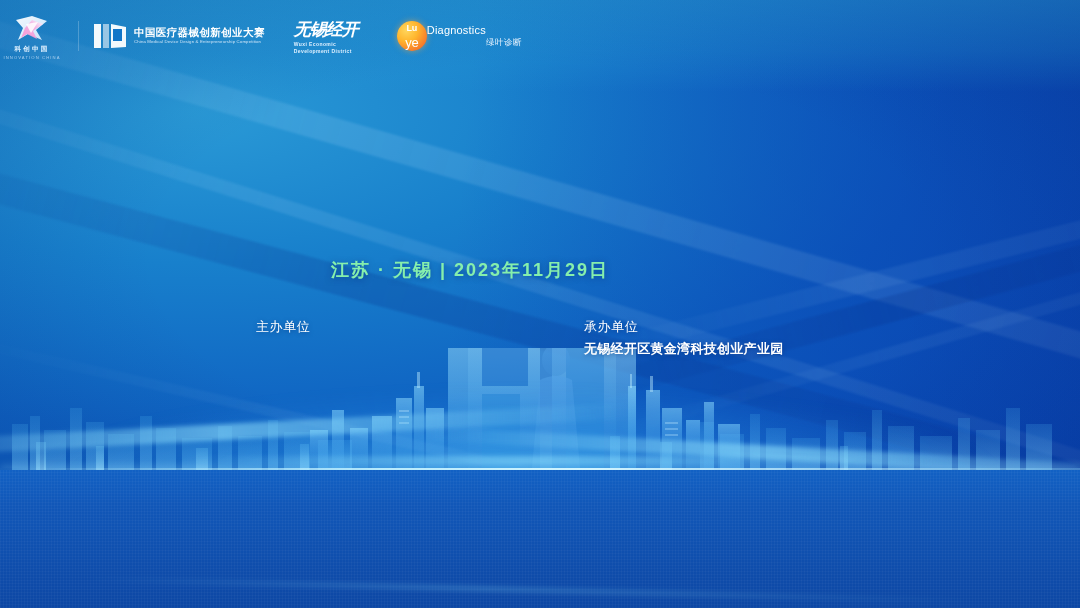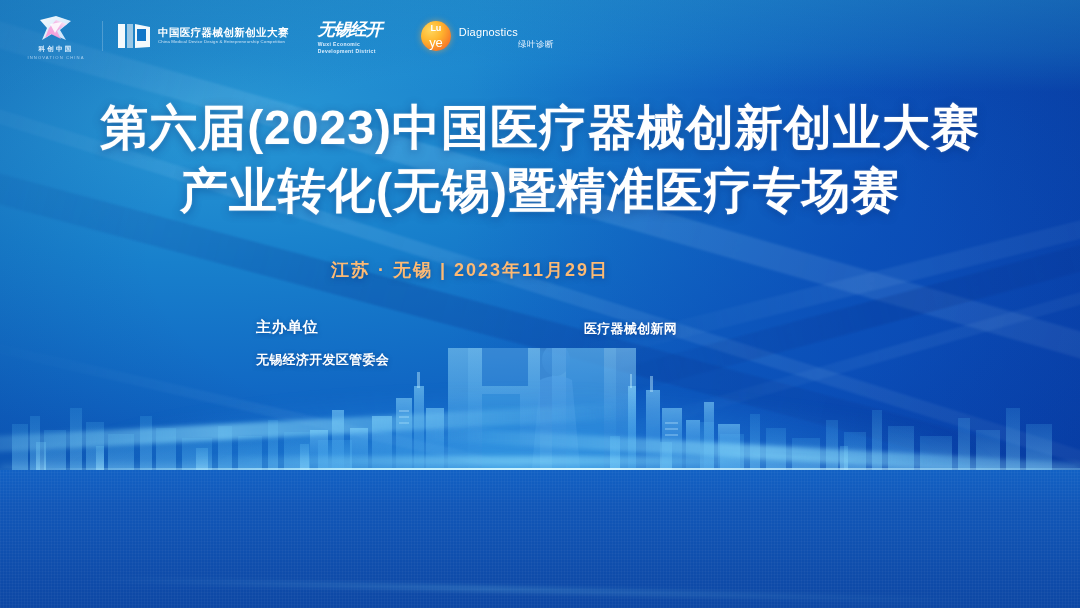--- a/index.html
+++ b/index.html
@@ -82,21 +82,21 @@
   .beam {
     position:absolute;
     transform-origin: 0 50%;
     background: linear-gradient(90deg, rgba(120,215,255,0.0) 0%, rgba(150,230,255,0.55) 45%, rgba(190,240,255,0.0) 100%);
     filter: blur(2px);
   }
 
   
   .logobar {
     position: absolute; top: 0; left: 0; width: 860px; height: 72px;
-    display: flex; align-items: center; gap: 0px; padding-left: 24px;
+    display: flex; align-items: center; gap: 0px; padding-left: 0;
     box-sizing: border-box;
   }
   .logo-item { display:flex; align-items:center; }
 
   
   .ic-logo { width: 64px; display:flex; flex-direction:column; align-items:center; }
   .ic-mark { width: 40px; height: 30px; position: relative; }
   .ic-cn { font-size: 6.5px; letter-spacing: 2.2px; color: #dff0ff; margin-top: 2px; font-weight:700;}
   .ic-en { font-size: 4.2px; letter-spacing: 1.1px; color: #a9cfee; margin-top: 1px; }
 
@@ -110,21 +110,21 @@
   .cmdc-en { font-size: 4.3px; color:#cfe5f8; letter-spacing:.15px; margin-top:2px; line-height:1.1;}
 
   
   .wedd { display:flex; flex-direction:column; align-items:flex-start; }
   .wedd-mark { height: 20px; display:flex; align-items:flex-end; }
   .wedd-cn { font-size: 17px; font-weight:700; color:#ffffff; letter-spacing:-1px; line-height:1; font-family:"Liberation Serif", serif; font-style: italic;}
   .wedd-en1 { font-size: 5px; color:#dff0ff; letter-spacing:.4px; margin-top:3px; font-weight:700;}
   .wedd-en2 { font-size: 5px; color:#dff0ff; letter-spacing:.4px; margin-top:1px; font-weight:700;}
 
   
-  .luye { display:flex; align-items:flex-end; gap:8px; }
+  .luye { display:flex; align-items:center; gap:0; }
   .luye-circle {
     width: 30px; height: 30px; border-radius: 50%;
     background: radial-gradient(circle at 32% 30%, #ffd75e 0%, #ffb62e 38%, #f8802a 72%, #ef5b22 100%);
     display:flex; flex-direction:column; align-items:center; justify-content:center;
     color:#fff; line-height:1;
     box-shadow: 0 0 6px rgba(255,170,60,0.55);
   }
   .luye-lu { font-size: 9px; font-weight:700; letter-spacing:-.3px; }
   .luye-ye { font-size: 13px; font-weight:400; letter-spacing:-.3px; margin-top:3px;}
   .luye-txt { display:flex; }
@@ -141,33 +141,33 @@
     font-weight: 700;
     font-size: 48px;
     letter-spacing: 1px;
     line-height: 1.32;
     text-shadow: 0 2px 10px rgba(4,40,110,0.45), 0 0 2px rgba(255,255,255,0.35);
     white-space: nowrap;
   }
 
   .subtitle {
     position:absolute; top: 258px; left:0; width:940px; text-align:center;
-    color:#fdba74; font-size: 18px; font-weight:700; letter-spacing: 2px;
+    color:#86efac; font-size: 18px; font-weight:700; letter-spacing: 2px;
     text-shadow: 0 1px 6px rgba(4,40,110,0.5);
   }
 
   
   .units {
     position:absolute; top: 318px; left: 0; width: 1080px;
     display:flex; justify-content:center; gap: 88px;
   }
   .unit-col { width: 240px; }
   .unit-head {
-    color:#ffffff; font-size: 15px; font-weight:700; letter-spacing:.6px;
-    margin-bottom: 12px; text-shadow: 0 1px 4px rgba(4,40,110,0.5);
+    color:#ffffff; font-size: 13px; font-weight:400; letter-spacing:.6px;
+    margin-bottom: 2px; text-shadow: 0 1px 4px rgba(4,40,110,0.5);
   }
   .unit-line {
     color:#ffffff; font-size: 13px; font-weight:700; letter-spacing:.3px;
     line-height: 1.72; text-shadow: 0 1px 4px rgba(4,40,110,0.5);
   }
 </style>
 </head>
 <body>
 
 <div id="poster">
@@ -384,30 +384,26 @@
         <span class="luye-lu">Lu</span>
         <span class="luye-ye">ye</span>
       </div>
       <div class="luye-txt">
         <div class="luye-en">Diagnostics</div>
         <div class="luye-cn">绿叶诊断</div>
       </div>
     </div>
   </div>
 
-  <div class="title-block">
-    <div class="title-line">第六届(2023)中国医疗器械创新创业大赛</div>
-    <div class="title-line">产业转化(无锡)暨精准医疗专场赛</div>
-  </div>
 
   <div class="subtitle">江苏 · 无锡 | 2023年11月29日</div>
 
   <div class="units">
     <div class="unit-col">
       <div class="unit-head">主办单位</div>
-      <div class="unit-line">无锡经济开发区管委会</div>
     </div>
     <div class="unit-col">
-      <div class="unit-line">医疗器械创新网</div>
+      <div class="unit-head">承办单位</div>
+      <div class="unit-line">无锡经开区黄金湾科技创业产业园</div>
     </div>
   </div>
 
 </div>
 
 </body></html>

